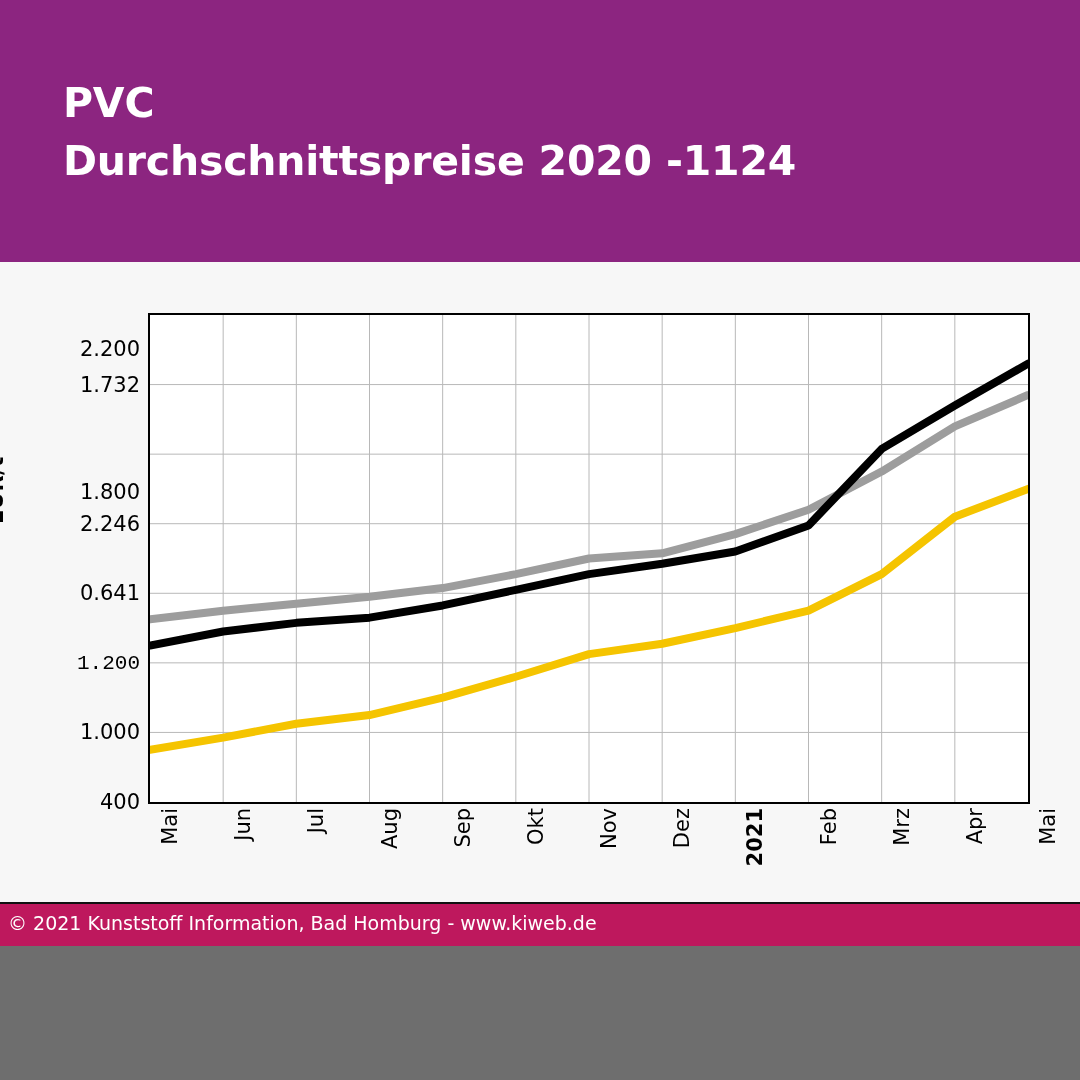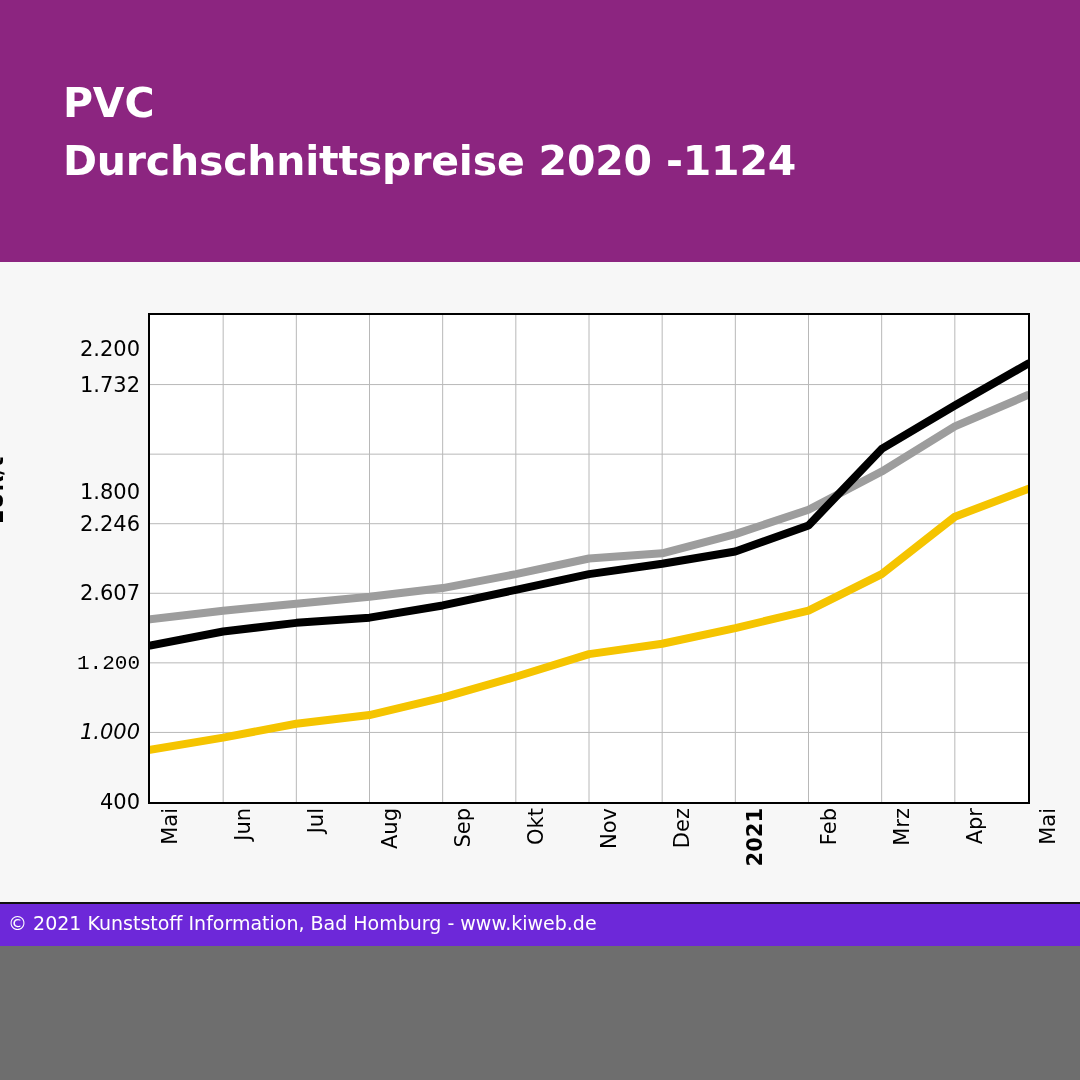--- a/index.html
+++ b/index.html
@@ -143,21 +143,21 @@
     white-space: nowrap;
   }
 
   
   #footer {
     position: absolute;
     left: 0;
     top: 902px;
     width: 1080px;
     height: 44px;
-    background: #6d28d9;
+    background: #be185d;
     border-top: 2px solid #111;
   }
   #footer .copy {
     position: absolute;
     left: 8px;
     top: 8px;
     font-size: 19px;
     color: #ffffff;
     white-space: nowrap;
   }
@@ -177,23 +177,23 @@
   <div class="title">PVC
 Durchschnittspreise 2020 -1124</div>
 </div>
 
 <div id="chart-panel">
 
   <div id="ylabel">EUR/t</div>
 
   <div id="yticks">
       <div class="ytick" style="top: 489px;">400</div>
-      <div class="ytick" style="top: 419.429px; font-style: italic;">1.000</div>
+      <div class="ytick" style="top: 419.429px;">1.000</div>
       <div class="ytick" style="top: 349.857px; font-family: Liberation Mono, monospace;">1.200</div>
-      <div class="ytick" style="top: 280.286px;">2.607</div>
+      <div class="ytick" style="top: 280.286px;">0.641</div>
       <div class="ytick" style="top: 210.714px;">2.246</div>
       <div class="ytick" style="top: 141.143px; margin-top: 38px;">1.800</div>
       <div class="ytick" style="top: 71.5714px;">1.732</div>
       <div class="ytick" style="top: 16px; margin-top: 20px;">2.200</div>
     </div>
 
   <div id="plot">
     <svg id="plot-svg" width="878" height="487" viewBox="0 0 878 487">
         <line x1="0" y1="417.42857142857144" x2="878" y2="417.42857142857144" stroke="#b8b8b8" stroke-width="1"></line>
         <line x1="0" y1="347.8571428571429" x2="878" y2="347.8571428571429" stroke="#b8b8b8" stroke-width="1"></line>

